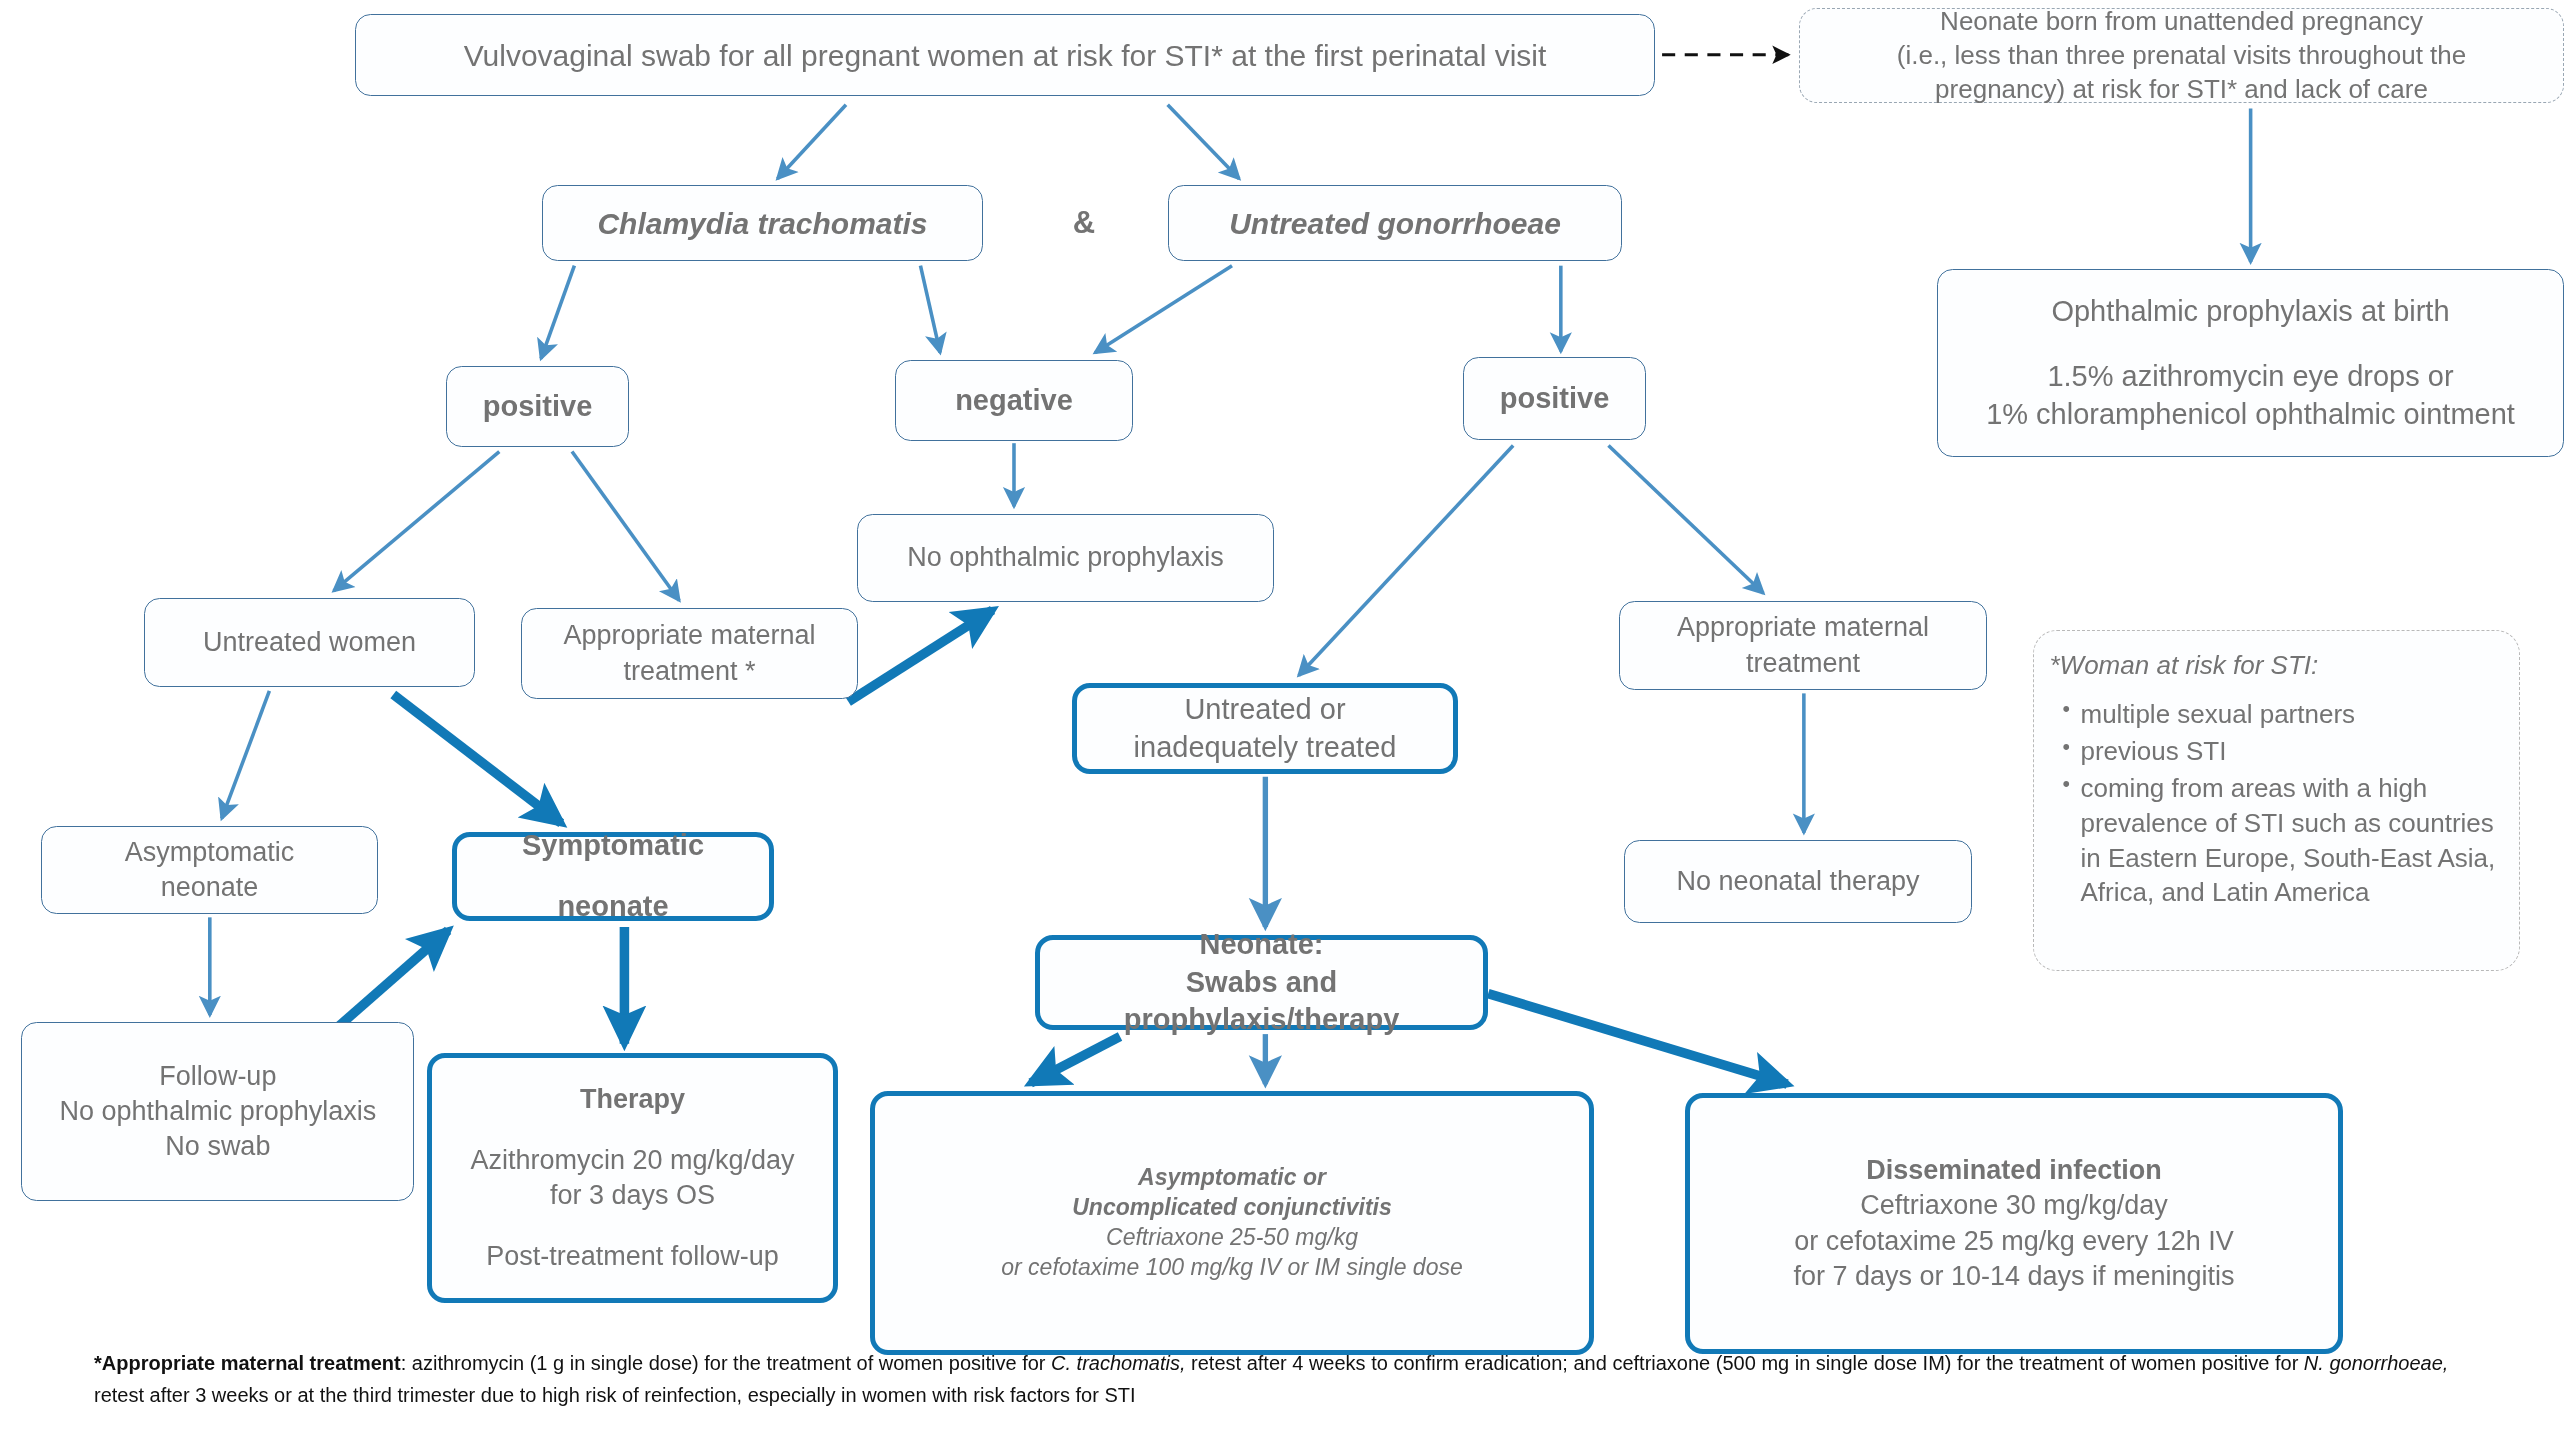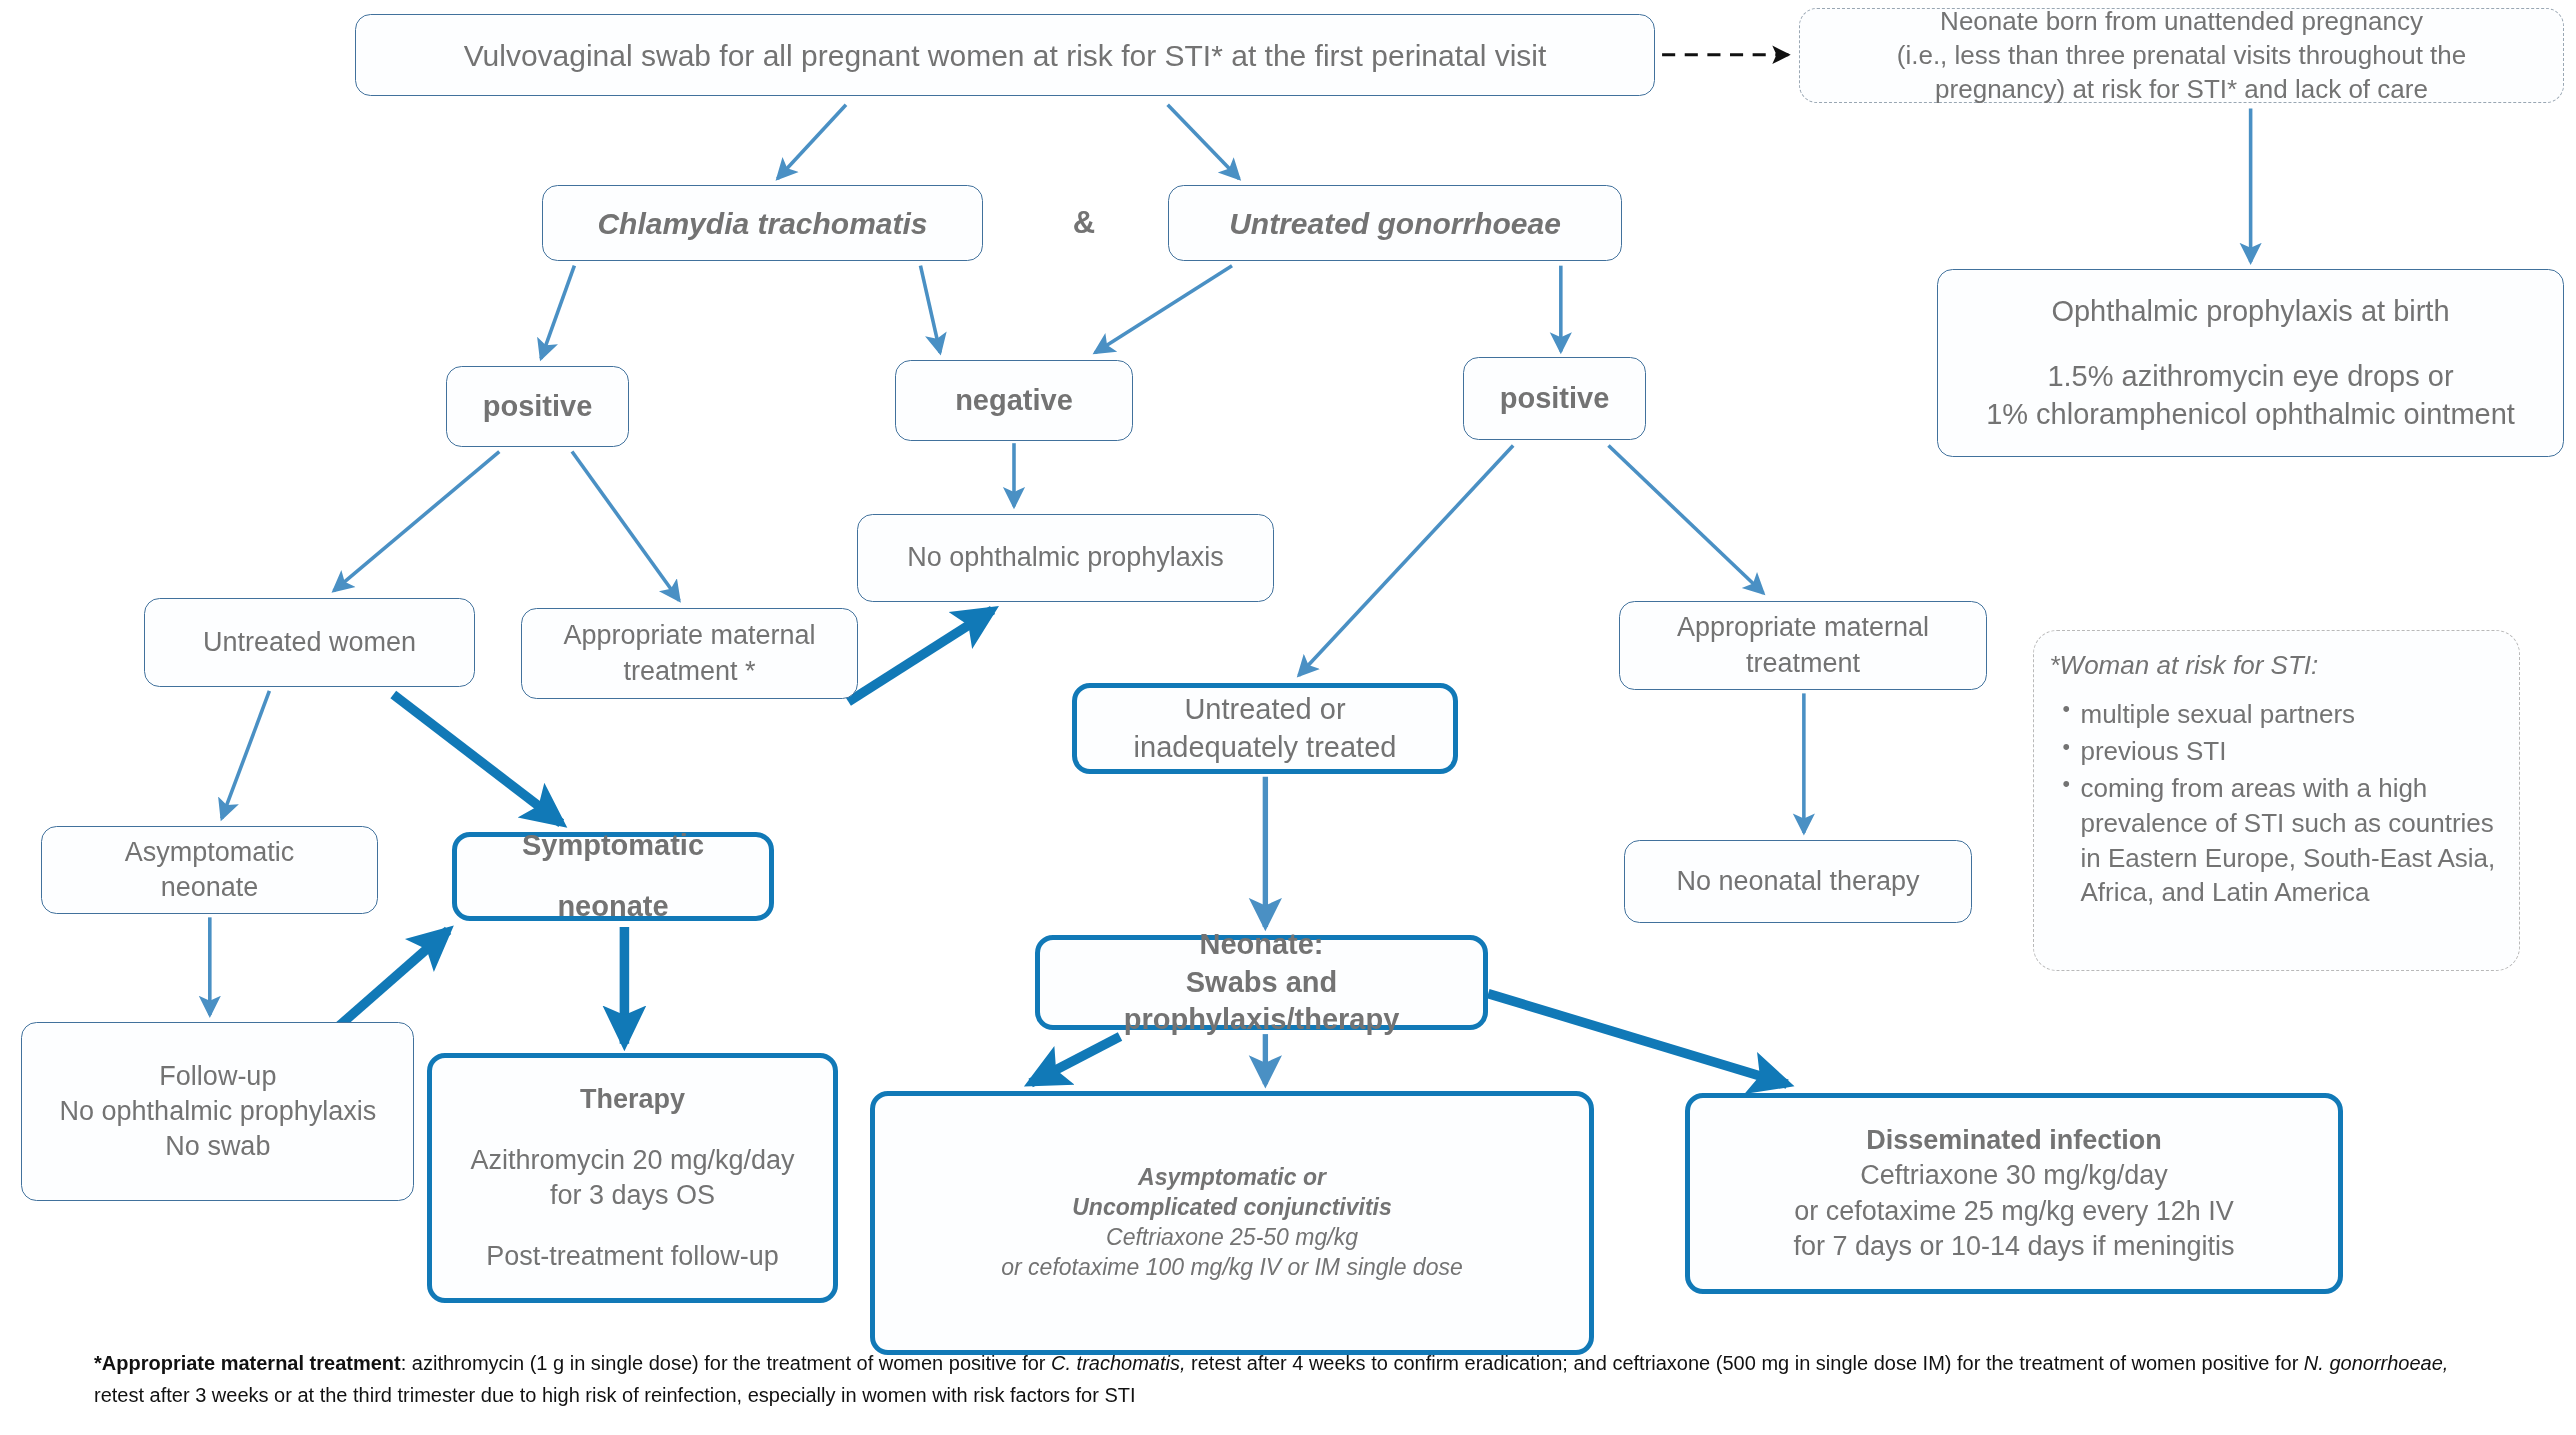--- a/index.html
+++ b/index.html
@@ -72,21 +72,21 @@
   #n-appmat2   { left:1619px; top:601px; width:368px;  height:89px; font-size:27px; }
   #n-untrin    { left:1072px; top:683px; width:386px;  height:91px; font-size:29px; }
   #n-asymp     { left:41px;   top:826px; width:337px;  height:88px; font-size:27px; }
   #n-sympt     { left:452px;  top:832px; width:322px;  height:89px; font-size:29px;gap:23px; }
   #n-nonth     { left:1624px; top:840px; width:348px;  height:83px; font-size:27px; }
   #n-riskbox   { left:2033px; top:630px; width:487px;  height:341px; font-size:26px; }
   #n-neonate   { left:1035px; top:935px; width:453px;  height:95px; font-size:29px; }
   #n-followup  { left:21.4px;   top:1022px; width:393px;  height:179px; font-size:27px; }
   #n-therapy   { left:427px;  top:1053px; width:411px;  height:250px; font-size:27px; }
   #n-asymptcon { left:870px; top:1091px; width:724px; height:264px; font-size:23px;font-style:italic; }
-  #n-dissem    { left:1685px; top:1093px; width:658px; height:201px; font-size:27px; }
+  #n-dissem    { left:1685px; top:1093px; width:658px; height:261px; font-size:27px; }
 
   #n-riskbox { align-items: flex-start; justify-content: flex-start; padding: 16.7px 15.5px; text-align: left; line-height: 1.34; }
   #n-riskbox .risk-title { font-style: italic; font-weight: normal; margin-bottom: 14px; }
   #n-riskbox ul { margin: 0; padding-left: 31px; list-style: none; }
   #n-riskbox li { position: relative; margin-bottom: 2.4px; }
   #n-riskbox li::before {
     content: "\2022";
     position: absolute;
     left: -18px;
     top: -1.2px;

